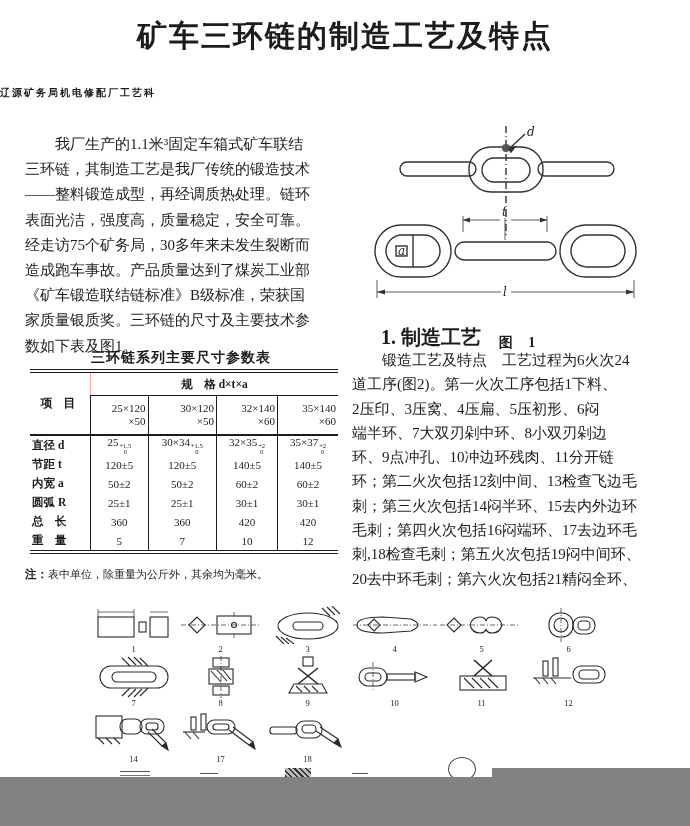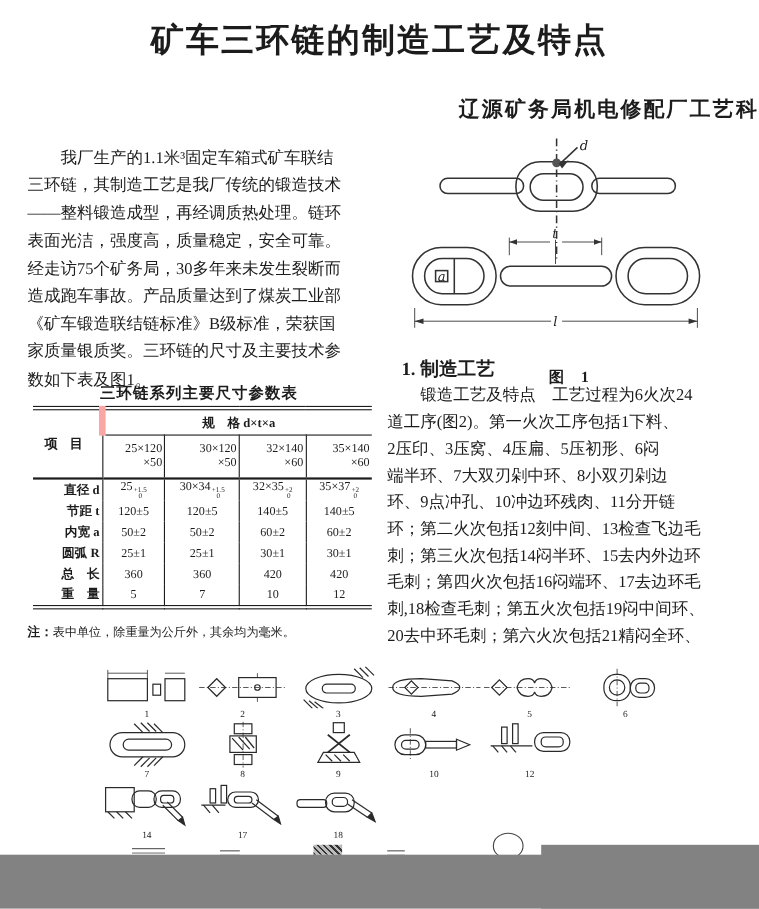--- a/index.html
+++ b/index.html
@@ -3,51 +3,51 @@
 <meta charset="utf-8">
 <style>
   html,body{margin:0;padding:0;}
   body{
     width:690px;height:826px;position:relative;overflow:hidden;
     background:#ffffff;color:#1c1c1c;
     font-family:"Liberation Serif","DejaVu Serif",serif;
   }
   .page-title{position:absolute;top:16px;left:0;width:690px;text-align:center;
     font-size:30px;font-weight:bold;letter-spacing:2px;}
-  .author-line{position:absolute;top:86px;left:0;width:690px;text-align:right;
-    font-size:19px;font-weight:bold;letter-spacing:2px;}
+  .author-line{position:absolute;top:86px;left:0;width:690px;text-align:left;
+    font-size:10px;font-weight:bold;letter-spacing:2px;}
   .left-col{position:absolute;left:25px;top:132px;width:322px;}
   .intro{font-size:15px;line-height:25.2px;white-space:pre-line;text-align:justify;}
   .table-title{position:absolute;left:25px;top:349px;width:312px;text-align:center;
     font-size:14px;font-weight:bold;letter-spacing:1px;font-family:Liberation Mono, monospace;}
   table.spec-table{position:absolute;left:30px;top:369px;width:308px;
     border-collapse:collapse;font-size:11px;
     border-top:4px double #1c1c1c;border-bottom:4px double #1c1c1c;}
   table.spec-table th,table.spec-table td{padding:0 2px;}
   th.item-col{width:56px;font-weight:bold;font-size:12px;letter-spacing:4px;}
-  th.spec-group{border-left:6px solid #fca5a5;border-bottom:1px solid #1c1c1c;
+  th.spec-group{border-left:1px solid #fca5a5;border-bottom:1px solid #1c1c1c;
     height:22px;font-weight:bold;font-size:11.5px;}
   th.spec-col{border-left:1px solid #1c1c1c;border-bottom:2px solid #1c1c1c;
     height:38px;font-weight:normal;white-space:pre-line;text-align:right;line-height:13px;}
   th.spec-col:first-child{border-left:none;}
   tr.hdr2 th.spec-col:nth-child(1){border-left:1px solid #1c1c1c;}
   td.val{border-left:1px solid #1c1c1c;text-align:center;height:19px;}
-  th.row-label{text-align:right;padding-left:6px;font-weight:bold;font-size:11.5px;height:19px;
+  th.row-label{text-align:left;padding-left:6px;font-weight:bold;font-size:11.5px;height:19px;
     border-bottom:none;}
   th.hd-item{border-bottom:2px solid #1c1c1c;}
   .tol{display:inline-flex;flex-direction:column;font-size:6.5px;line-height:6px;
     vertical-align:-2px;margin-left:1px;}
   .note{position:absolute;left:25px;top:567px;width:322px;font-size:11px;}
   .note b{font-size:11.5px;}
   .fig1{position:absolute;left:355px;top:120px;width:330px;height:186px;}
   .fig1 svg{stroke:#333;fill:none;stroke-width:1.4;}
   .fig1 text{stroke:none;fill:#1c1c1c;font-family:"DejaVu Serif",serif;font-style:italic;font-size:12px;}
   .fig1-caption{position:absolute;left:355px;top:300px;width:330px;text-align:center;
     font-size:14px;font-weight:bold;letter-spacing:6px;margin-top:34px;}
-  .section-heading{position:absolute;left:365px;top:324px;font-size:17px;font-weight:bold;}
+  .section-heading{position:absolute;left:381px;top:324px;font-size:20px;font-weight:bold;}
   .right-body{position:absolute;left:352px;top:348px;width:336px;
     font-size:15px;line-height:24.3px;white-space:pre-line;text-align:justify;}
   .f2row{position:absolute;left:90px;width:522px;display:flex;}
   .f2row.r1{top:606px;} .f2row.r2{top:656px;} .f2row.r3{top:712px;}
   .f2cell{width:87px;display:flex;flex-direction:column;align-items:center;}
   .f2cell svg{stroke:#2a2a2a;fill:none;stroke-width:1.1;}
   .f2num{font-size:8.5px;margin-top:0px;}
   .partial{position:absolute;}
   .p-line{border-top:1.3px solid #555;border-bottom:1.3px solid #777;height:3px;}
   .p-hatch{background:repeating-linear-gradient(45deg,#333 0 1.5px,#bbb 1.5px 4px);}
@@ -312,20 +312,32 @@
       <rect x="6" y="12" width="28" height="18" rx="9"></rect>
         <rect x="12" y="17" width="16" height="8" rx="4"></rect>
       <rect x="34" y="18" width="28" height="6"></rect>
         <path d="M62,16 l12,5 -12,5 z"></path>
       <line x1="20" y1="6" x2="20" y2="36" stroke-dasharray="5 2 1 2" stroke-width="0.7"></line>
     </svg>
       <span class="f2num">10</span>
     </div>
   <div class="f2cell">
       <svg width="84" height="42" viewBox="0 0 84 42">
+      <line x1="34" y1="4" x2="52" y2="20" stroke-width="1.6"></line>
+        <line x1="52" y1="4" x2="34" y2="20" stroke-width="1.6"></line>
+      <rect x="20" y="20" width="46" height="14"></rect>
+      <line x1="24" y1="22" x2="34" y2="32"></line>
+        <line x1="32" y1="22" x2="42" y2="32"></line>
+        <line x1="40" y1="22" x2="50" y2="32"></line>
+        <line x1="48" y1="22" x2="58" y2="32"></line>
+    </svg>
+      <span class="f2num">11</span>
+    </div>
+  <div class="f2cell">
+      <svg width="84" height="42" viewBox="0 0 84 42">
       <rect x="16" y="5" width="5" height="15"></rect>
         <rect x="26" y="2" width="5" height="18"></rect>
       <line x1="6" y1="22" x2="44" y2="22"></line>
         <line x1="8" y1="22" x2="13" y2="28"></line>
         <line x1="16" y1="22" x2="21" y2="28"></line>
         <line x1="24" y1="22" x2="29" y2="28"></line>
       <rect x="46" y="10" width="32" height="17" rx="8"></rect>
         <rect x="52" y="14" width="20" height="9" rx="4"></rect>
     </svg>
       <span class="f2num">12</span>

